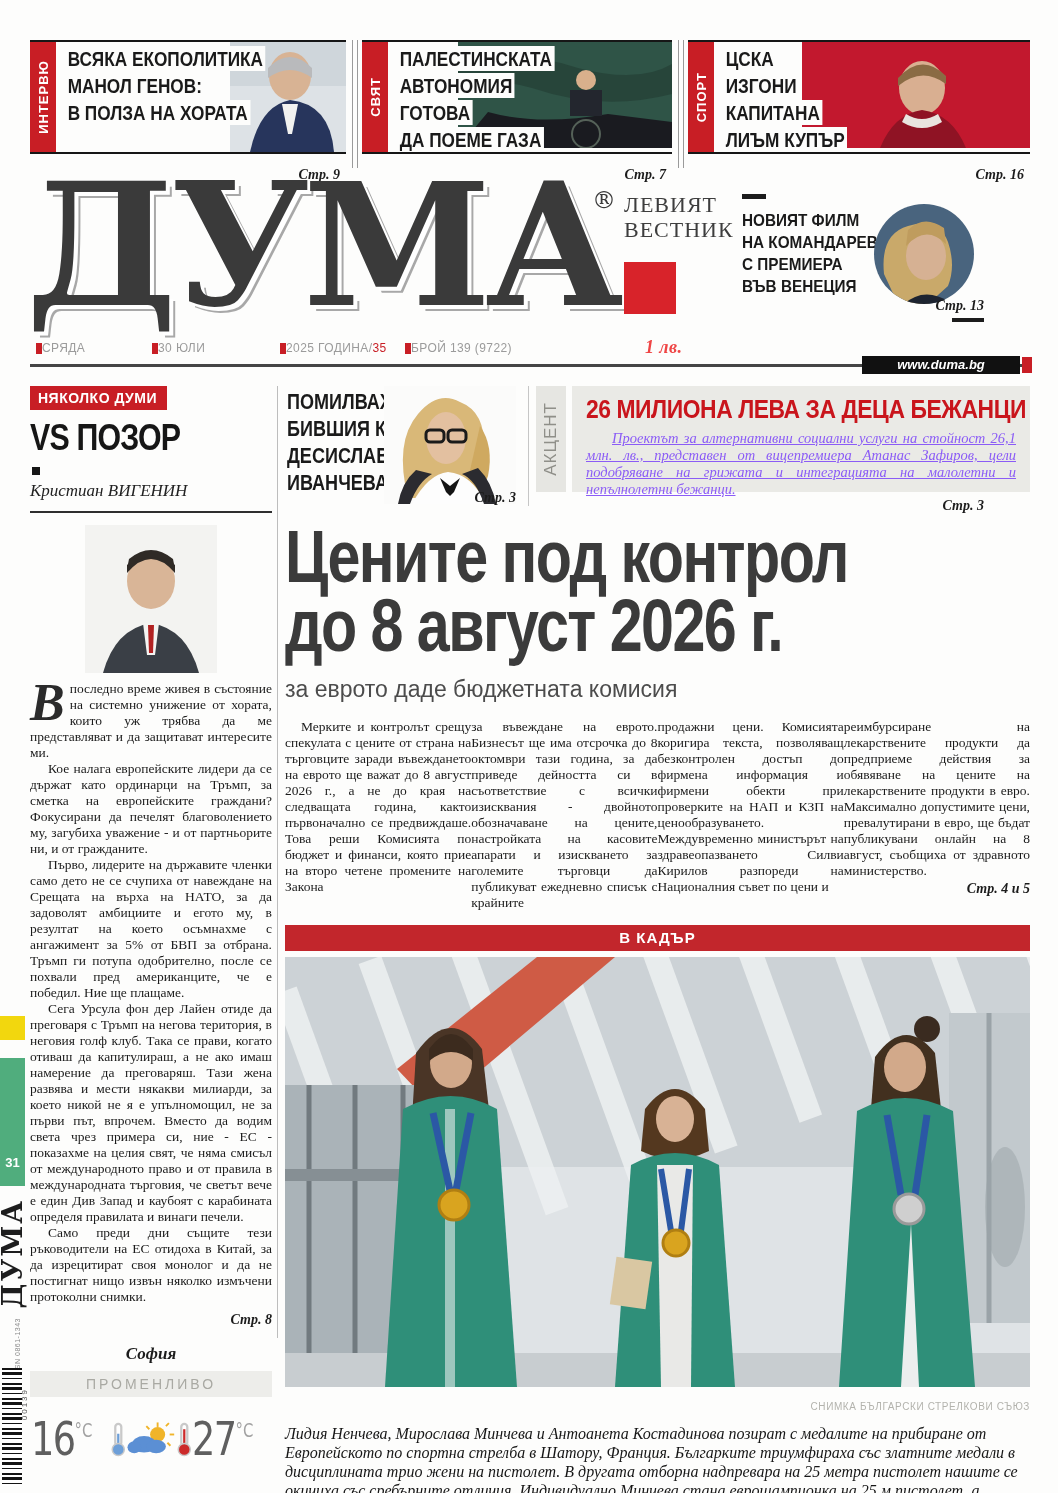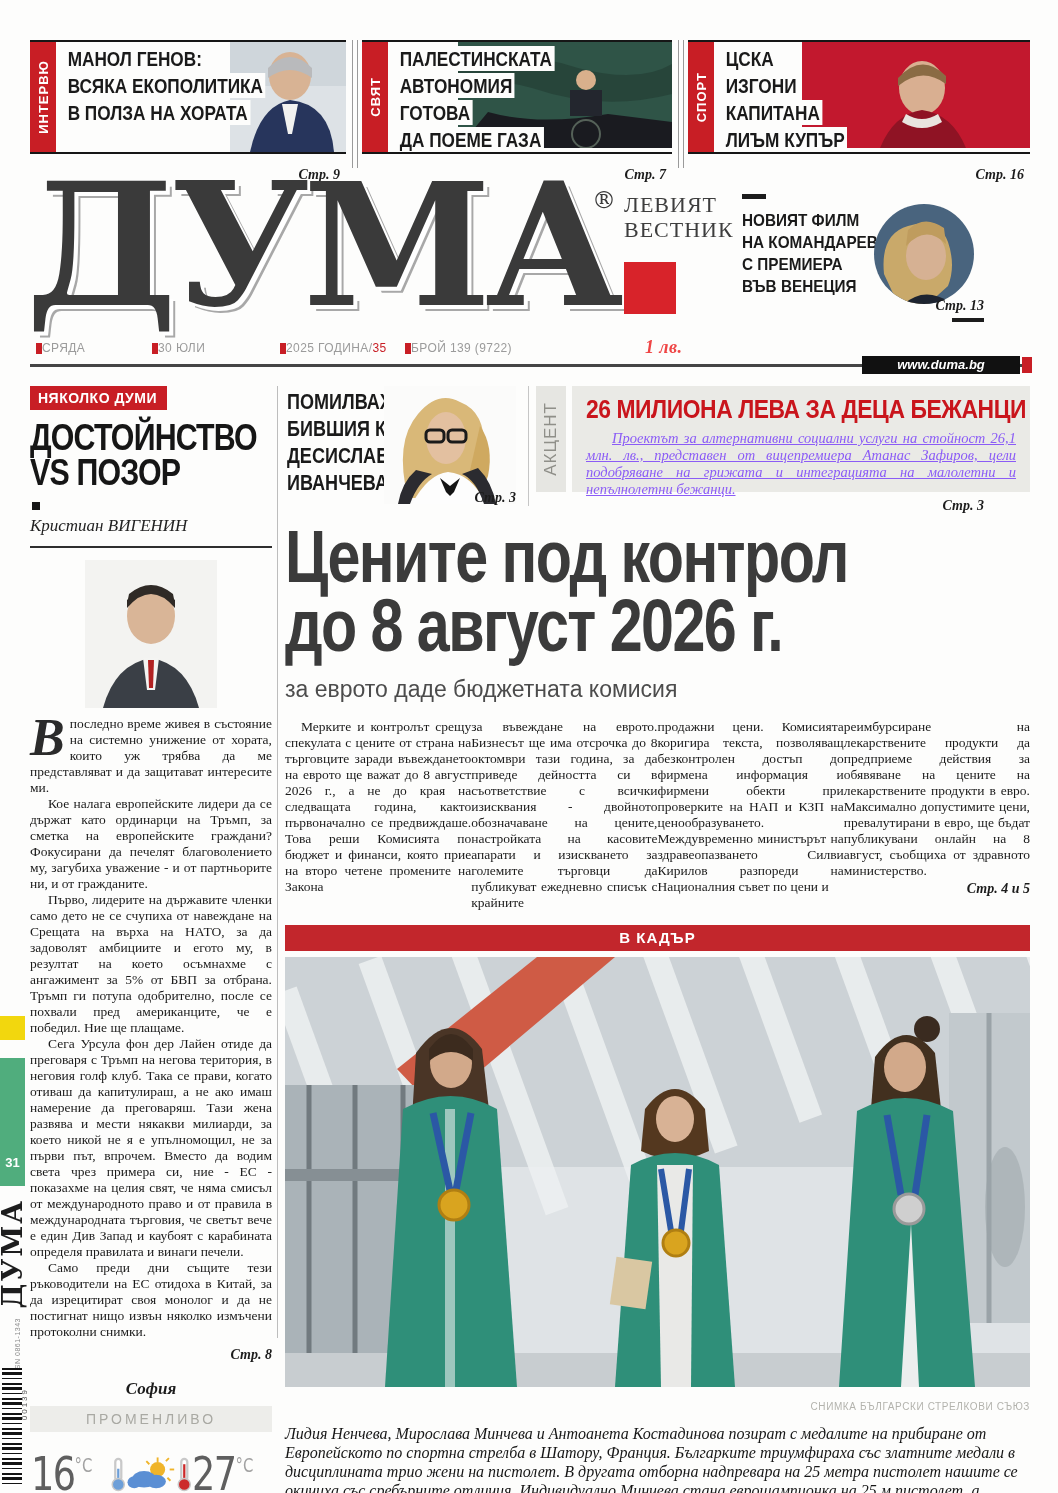--- a/index.html
+++ b/index.html
@@ -137,22 +137,22 @@
       </div>
       <svg class="tphoto" width="116" height="110" viewBox="0 0 116 110">
         <rect width="116" height="110" fill="#dde2e6"></rect>
         <rect x="0" y="0" width="116" height="44" fill="#cfd6db"></rect>
         <ellipse cx="60" cy="34" rx="21" ry="24" fill="#d8b394"></ellipse>
         <path d="M38 26 q22 -22 44 0 l0 10 q-22 -16 -44 0 z" fill="#b9babc"></path>
         <path d="M20 110 q10 -46 40 -52 q40 4 44 52 z" fill="#27355c"></path>
         <polygon points="52,62 68,62 62,92 58,92" fill="#f2f2f0"></polygon>
       </svg>
       <div class="tlines">
+        <div><span class="tline cx">ВСЯКА ЕКОПОЛИТИКА</span></div>
         <div><span class="tline cx">МАНОЛ ГЕНОВ:</span></div>
-        <div><span class="tline cx">ВСЯКА ЕКОПОЛИТИКА</span></div>
         <div><span class="tline cx">В ПОЛЗА НА ХОРАТА</span></div>
       </div>
     </div>
     <div class="trefrow"><span class="pageref">Стр. 9</span></div>
   </div>
 
   <div class="tdiv" style="left:352px"></div>
 
   <div class="teaser t2">
     <div class="tbody">
@@ -249,21 +249,20 @@
   <div class="thickrule"></div>
   <div class="webbox">www.duma.bg</div>
   <div class="webred"></div>
 
   <div class="vline-main"></div>
   <div class="vline-pardon"></div>
 
   <div class="leftcol">
     <span class="kicker">НЯКОЛКО ДУМИ</span>
     <div class="oped-title">
-      <div><span class="cx">ДОСТОЙНСТВО</span></div>
       <div><span class="cx">VS ПОЗОР</span></div>
     </div>
     <div class="sqbullet"></div>
     <div class="author">Кристиан ВИГЕНИН</div>
     <div class="oped-rule"></div>
     <svg class="authphoto" viewBox="0 0 132 148">
       <rect width="132" height="148" fill="#f3f3f1"></rect>
       <ellipse cx="66" cy="56" rx="24" ry="28" fill="#d9b597"></ellipse>
       <path d="M42 48 q24 -28 48 0 l0 -8 q-24 -22 -48 0 z" fill="#2f2a26"></path>
       <path d="M42 44 q24 -24 48 0 l-2 -10 q-22 -18 -44 0 z" fill="#2f2a26"></path>

